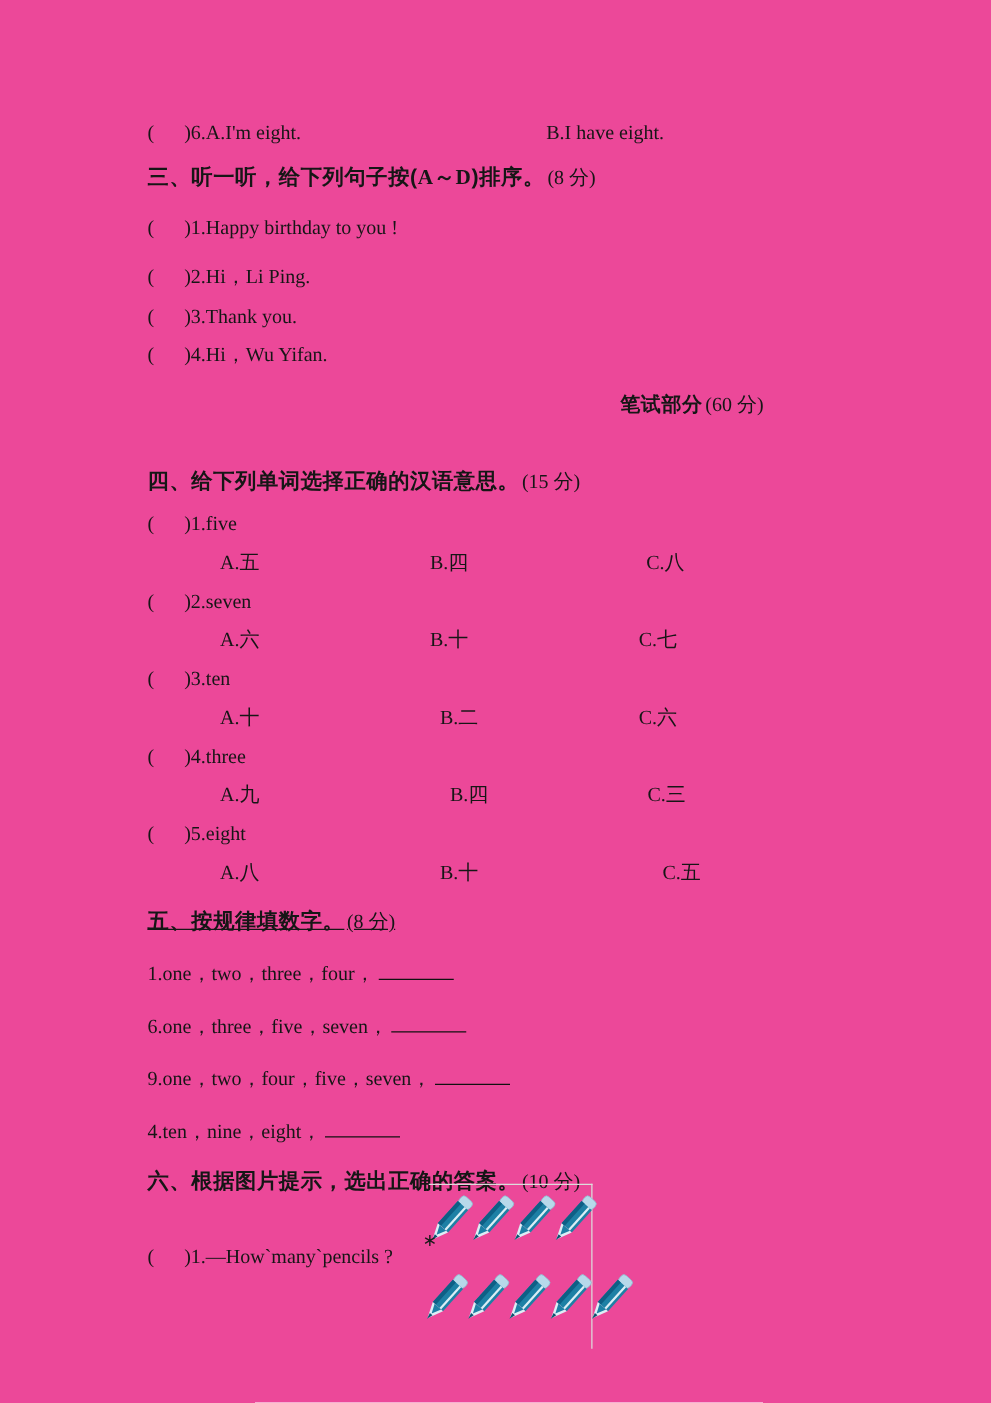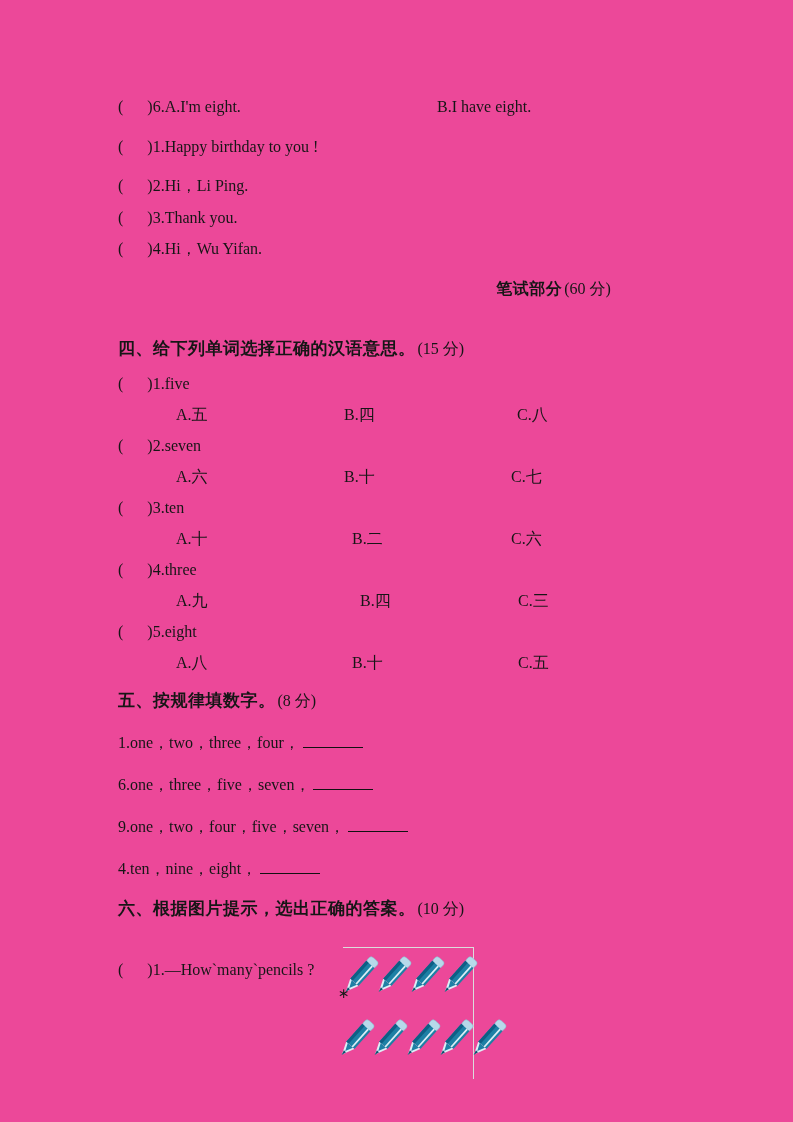--- a/index.html
+++ b/index.html
@@ -28,21 +28,21 @@
   
   .written-title{margin-top:18px;height:23px;line-height:23px;text-align:center;}
   .written-inner{margin-left:236px;}
   .h4{margin-top:37px;}
   
   .s4{margin-top:8px;}
   .s4 .row{height:31px;line-height:31px;}
   .opt{position:absolute;top:0;}
   .optA{left:58px;}
   
-  .h5{margin-top:11px;}
+  .h5{margin-top:11px;text-decoration:underline;}
   .s5-item{height:22px;line-height:22px;margin-top:20px;}
   .blank{display:inline-block;width:60px;height:15px;border-bottom:1.4px solid #111;margin-left:3px;vertical-align:baseline;}
   .h6{margin-top:17px;}
   
   .q1-row{margin-top:39px;height:21px;line-height:21px;}
   .pencil-figure{
     position:absolute;left:343px;top:947px;width:130px;height:131px;
     border-top:1px solid #dcdcdc;border-right:1px solid #dcdcdc;
   }
   .pencil-row{position:absolute;white-space:nowrap;}
@@ -56,20 +56,23 @@
 <body>
 
 <div class="page">
   <div class="content">
 
     <div class="row q6-row">
       <span class="bracket">(      )</span><span>6.A.I'm eight.</span>
       <span class="q6-b">B.I have eight.</span>
     </div>
 
+    <div class="heading">
+      <span class="h-cn"><span>三、听一听，给下列句子按(</span><span class="h-range">A～D</span><span>)排序。</span></span><span class="h-score">(8 分)</span>
+    </div>
 
     <div class="row s3-item s3-1">
       <span class="bracket">(      )</span><span>1.Happy birthday to you !</span>
     </div>
     <div class="row s3-item s3-2">
       <span class="bracket">(      )</span><span>2.Hi，Li Ping.</span>
     </div>
     <div class="row s3-item s3-3">
       <span class="bracket">(      )</span><span>3.Thank you.</span>
     </div>
@@ -117,21 +120,21 @@
         <span class="opt optA">A.九</span>
         <span class="opt" style="left:242px">B.四</span>
         <span class="opt" style="left:400px">C.三</span>
       </div>
       <div class="row">
         <span class="bracket">(      )</span><span>5.eight</span>
       </div>
       <div class="row">
         <span class="opt optA">A.八</span>
         <span class="opt" style="left:234px">B.十</span>
-        <span class="opt" style="left:400px">C.五</span>
+        <span class="opt" style="left:412px">C.五</span>
       </div>
     </div>
 
     <div class="heading h5">
       <span class="h-cn">五、按规律填数字。</span><span class="h-score">(8 分)</span>
     </div>
 
     <div class="row s5-item">
       <span>1.one，two，three，four，</span><span class="blank"></span>
     </div>

